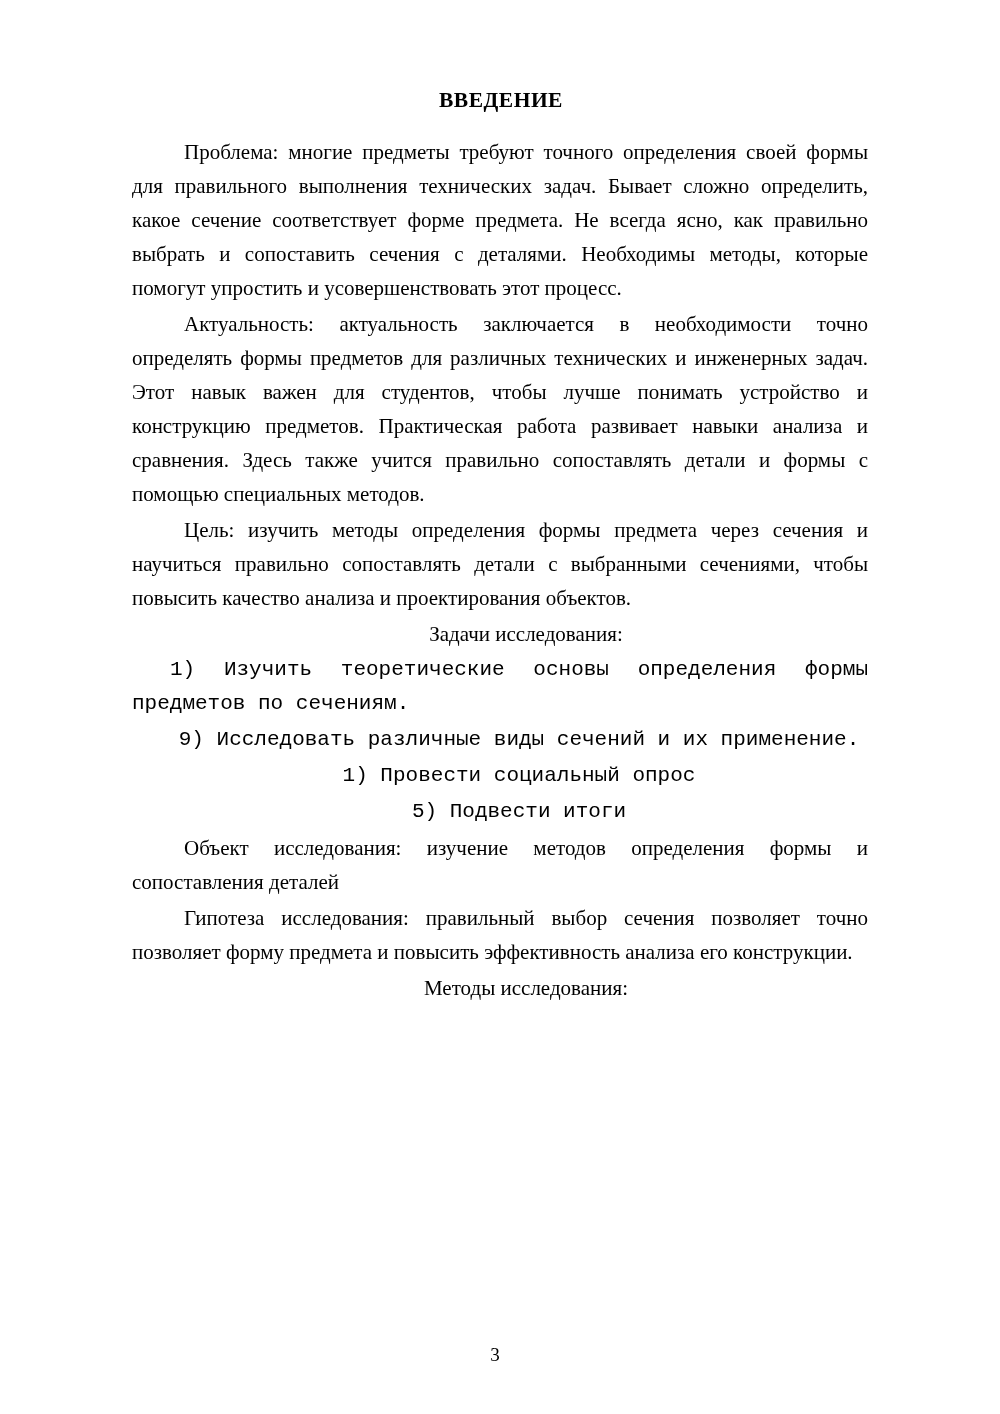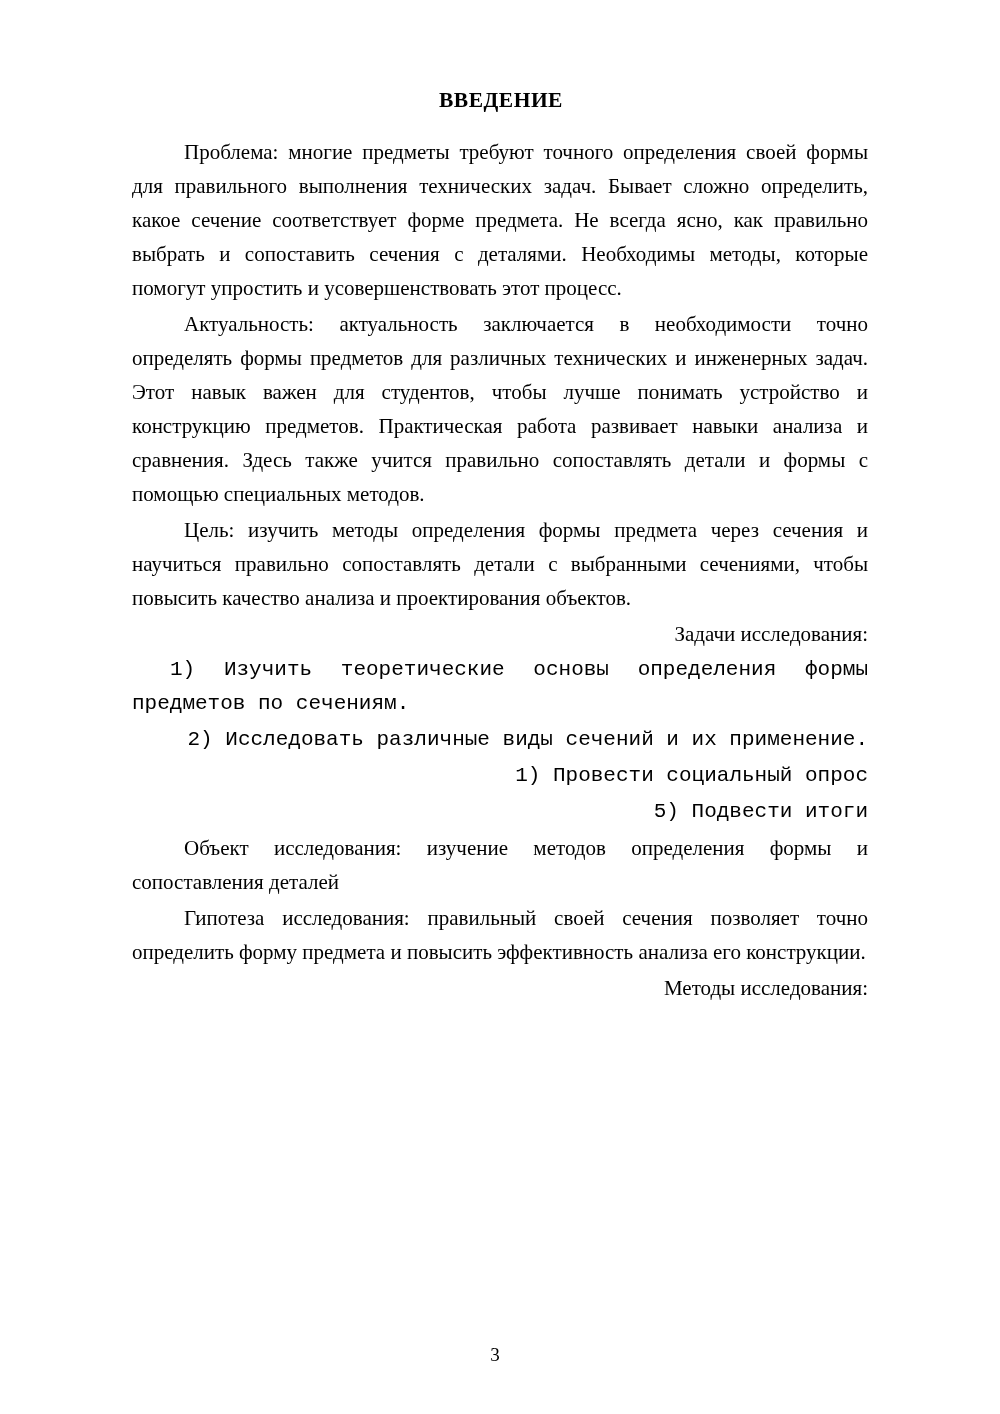--- a/index.html
+++ b/index.html
@@ -38,21 +38,21 @@
     text-justify: inter-word;
     margin: 0 0 2px 0;
     padding-right: 62px;
     text-indent: 52px;
   }
   .para.small-indent {
     text-indent: 38px;
     font-family: Liberation Mono, monospace;
   }
   .para.no-justify {
-    text-align: right;
+    text-align: center;
   }
   .page-number {
     position: absolute;
     bottom: 48px;
     left: 0;
     width: 1000px;
     text-align: center;
     font-size: 19px;
     padding-right: 10px;
     box-sizing: border-box;
@@ -68,29 +68,29 @@
   <p class="para">Проблема: многие предметы требуют точного определения своей формы для правильного выполнения технических задач. Бывает сложно определить, какое сечение соответствует форме предмета. Не всегда ясно, как правильно выбрать и сопоставить сечения с деталями. Необходимы методы, которые помогут упростить и усовершенствовать этот процесс.</p>
 
   <p class="para">Актуальность: актуальность заключается в необходимости точно определять формы предметов для различных технических и инженерных задач. Этот навык важен для студентов, чтобы лучше понимать устройство и конструкцию предметов. Практическая работа развивает навыки анализа и сравнения. Здесь также учится правильно сопоставлять детали и формы с помощью специальных методов.</p>
 
   <p class="para">Цель: изучить методы определения формы предмета через сечения и научиться правильно сопоставлять детали с выбранными сечениями, чтобы повысить качество анализа и проектирования объектов.</p>
 
   <p class="para no-justify">Задачи исследования:</p>
 
   <p class="para small-indent">1) Изучить теоретические основы определения формы предметов по сечениям.</p>
 
-  <p class="para small-indent no-justify">2) Исследовать различные виды сечений и их применение.</p>
+  <p class="para small-indent no-justify">9) Исследовать различные виды сечений и их применение.</p>
 
 
   <p class="para small-indent no-justify">1) Провести социальный опрос</p>
 
   <p class="para small-indent no-justify">5) Подвести итоги</p>
 
   <p class="para">Объект исследования: изучение методов определения формы и сопоставления деталей</p>
 
 
-  <p class="para">Гипотеза исследования: правильный своей сечения позволяет точно определить форму предмета и повысить эффективность анализа его конструкции.</p>
+  <p class="para">Гипотеза исследования: правильный выбор сечения позволяет точно позволяет форму предмета и повысить эффективность анализа его конструкции.</p>
 
   <p class="para no-justify">Методы исследования:</p>
 
 </div>
 
 <div class="page-number">3</div>
 
 </body></html>

